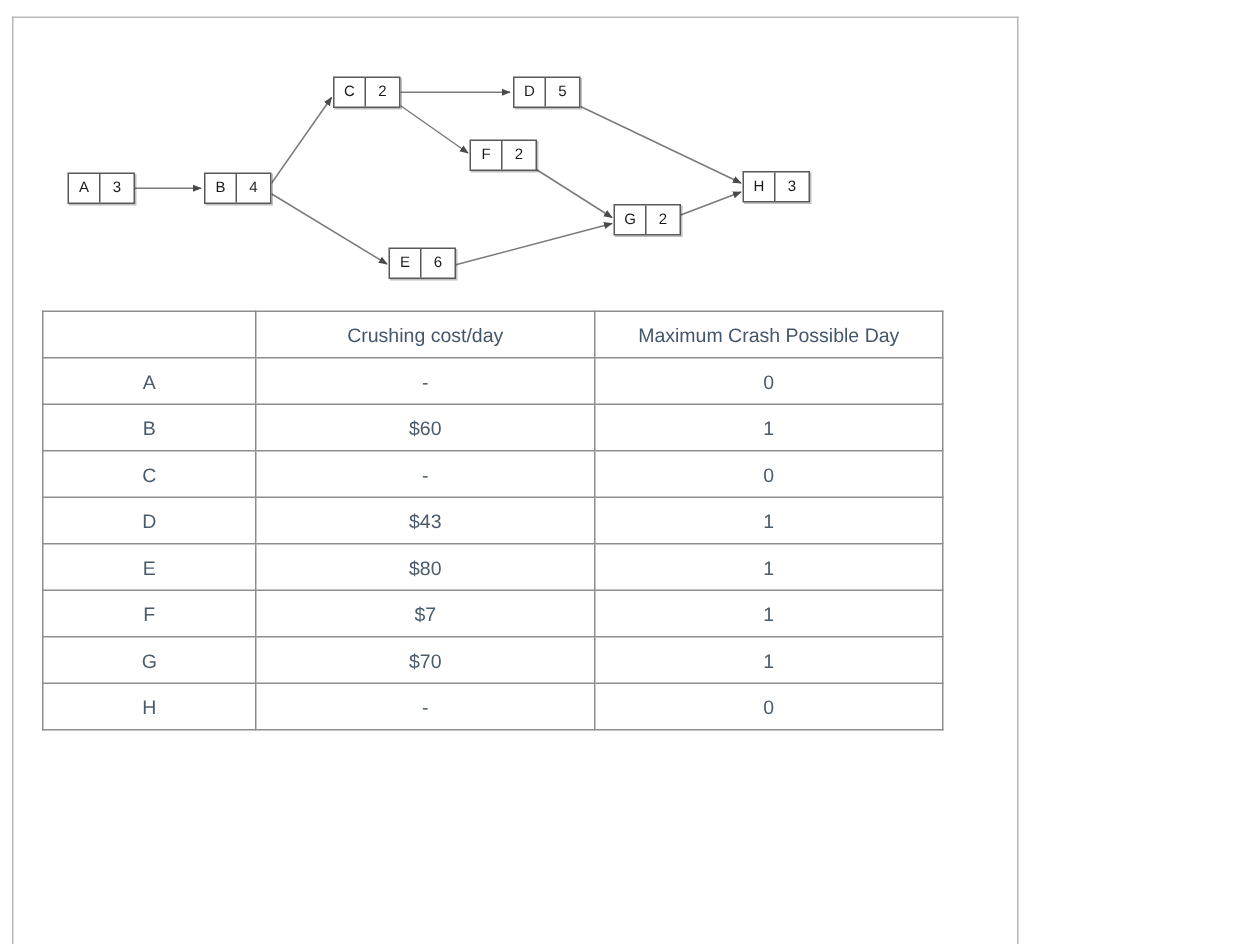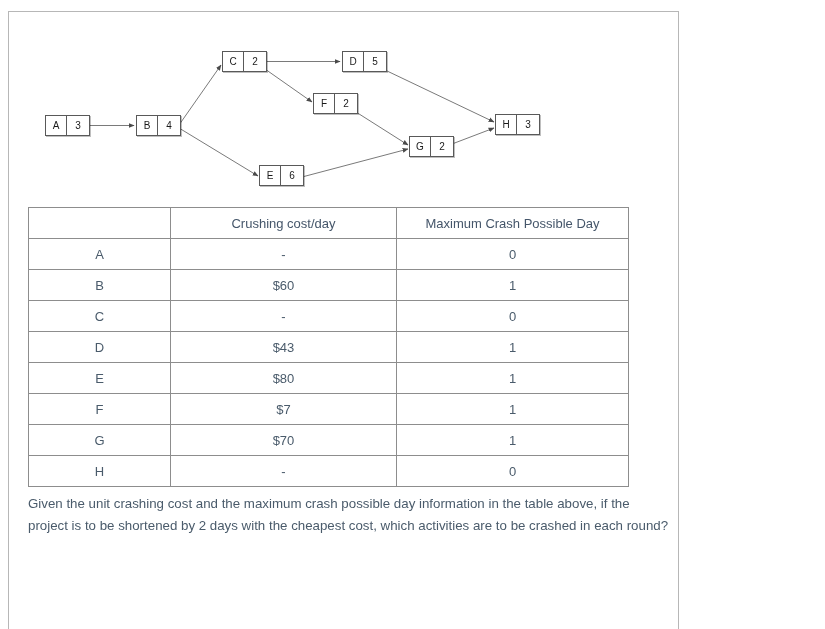--- a/index.html
+++ b/index.html
@@ -227,17 +227,16 @@
         </tr>
         <tr>
           <td>H</td>
           <td>-</td>
           <td>0</td>
         </tr>
       </tbody>
     </table>
 
     <div id="prose">
-      <p>Given the unit crashing cost and the maximum crash possible day information in the table above, if the project is to be shortened by 2 days with the cheapest cost, which activities are to be crashed in each round?</p>
     </div>
 
   </div>
 </div>
 
 </body></html>

